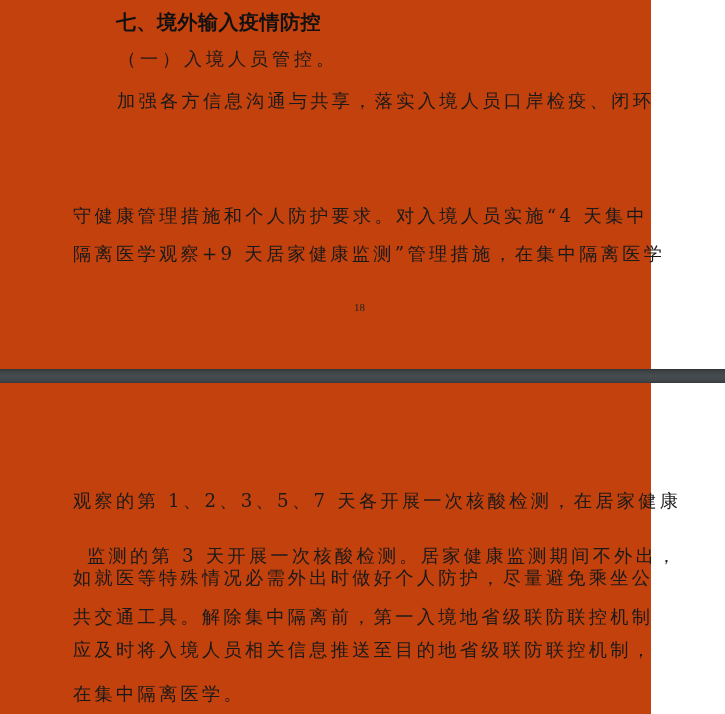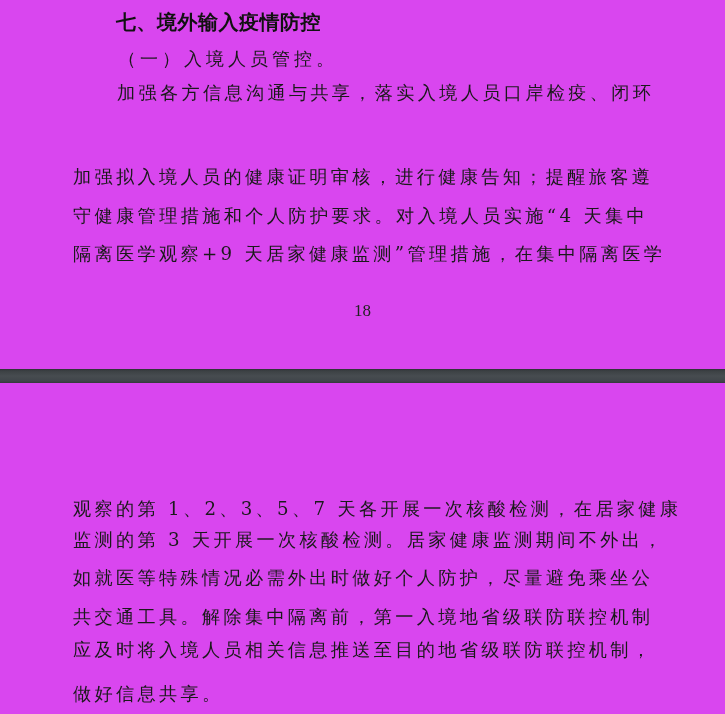--- a/index.html
+++ b/index.html
@@ -2,21 +2,21 @@
 <html><head>
 <meta charset="utf-8">
 <style>
   html, body { margin: 0; padding: 0; }
   body {
     width: 725px; height: 714px; overflow: hidden; background: #ffffff;
     position: relative;
     font-family: "DejaVu Serif", "Liberation Serif", serif;
     color: #1a1a1a;
   }
-  .page { position: absolute; left: 0; width: 725px; background: #d946ef; }
+  .page { position: absolute; left: 0; width: 651px; background: #c2410c; }
   .page-top { top: 0; height: 369px; }
   .page-bottom { top: 383px; height: 331px; }
   .separator {
     position: absolute; left: 0; top: 369px; width: 725px; height: 14px;
     background: linear-gradient(#2f3336 0px, #3c4144 2px, #474c50 7px, #40454a 12px, #35393c 14px);
   }
   .heading {
     position: absolute; left: 116px; top: 9px;
     font-family: "DejaVu Sans", "Liberation Sans", sans-serif;
     font-size: 20px; font-weight: bold; letter-spacing: 0.5px; color: #111;
@@ -29,40 +29,39 @@
   .line {
     position: absolute; left: 73px; width: 575px;
     font-size: 18.2px; letter-spacing: 3.3px; white-space: nowrap;
     text-align: justify; text-align-last: justify; color: #1a1a1a;
     line-height: 26px;
   }
   .line.first { left: 117px; width: 531px; }
   .line.last { text-align-last: left; width: auto; }
   .page-number {
     position: absolute; left: 354px; top: 301px;
-    font-family: "Liberation Serif", serif; font-size: 17px; color: #222;
+    font-family: "Liberation Serif", serif; font-size: 11px; color: #222;
   }
 </style>
 </head>
 <body>
 
 <div class="page page-top">
   <div class="heading">七、境外输入疫情防控</div>
   <div class="subheading">（一）入境人员管控。</div>
 
-  <div class="line first" style="top:80px;">加强各方信息沟通与共享，落实入境人员口岸检疫、闭环</div>
-  <div class="line" style="top:164px;">加强拟入境人员的健康证明审核，进行健康告知；提醒旅客遵</div>
+  <div class="line first" style="top:88px;">加强各方信息沟通与共享，落实入境人员口岸检疫、闭环</div>
   <div class="line" style="top:203px;">守健康管理措施和个人防护要求。对入境人员实施“4 天集中</div>
   <div class="line" style="top:241px;">隔离医学观察+9 天居家健康监测”管理措施，在集中隔离医学</div>
 
   <div class="page-number">18</div>
 </div>
 
 <div class="separator"></div>
 
 <div class="page page-bottom">
-  <div class="line" style="top:113px;">观察的第 1、2、3、5、7 天各开展一次核酸检测，在居家健康</div>
-  <div class="line" style="top:144px;">监测的第 3 天开展一次核酸检测。居家健康监测期间不外出，</div>
+  <div class="line" style="top:105px;">观察的第 1、2、3、5、7 天各开展一次核酸检测，在居家健康</div>
+  <div class="line" style="top:160px;margin-left:14px;">监测的第 3 天开展一次核酸检测。居家健康监测期间不外出，</div>
   <div class="line" style="top:182px;">如就医等特殊情况必需外出时做好个人防护，尽量避免乘坐公</div>
   <div class="line" style="top:221px;">共交通工具。解除集中隔离前，第一入境地省级联防联控机制</div>
   <div class="line" style="top:254px;">应及时将入境人员相关信息推送至目的地省级联防联控机制，</div>
-  <div class="line last" style="top:298px;">做好信息共享。</div>
+  <div class="line last" style="top:298px;">在集中隔离医学。</div>
 </div>
 
 </body></html>

